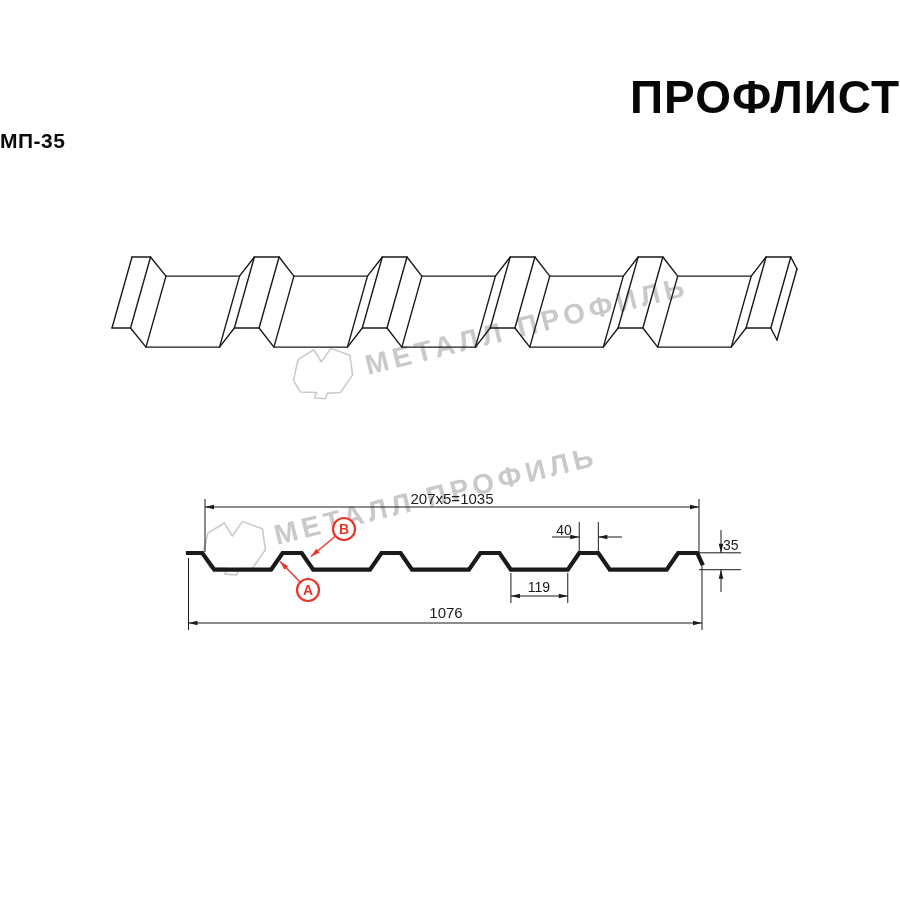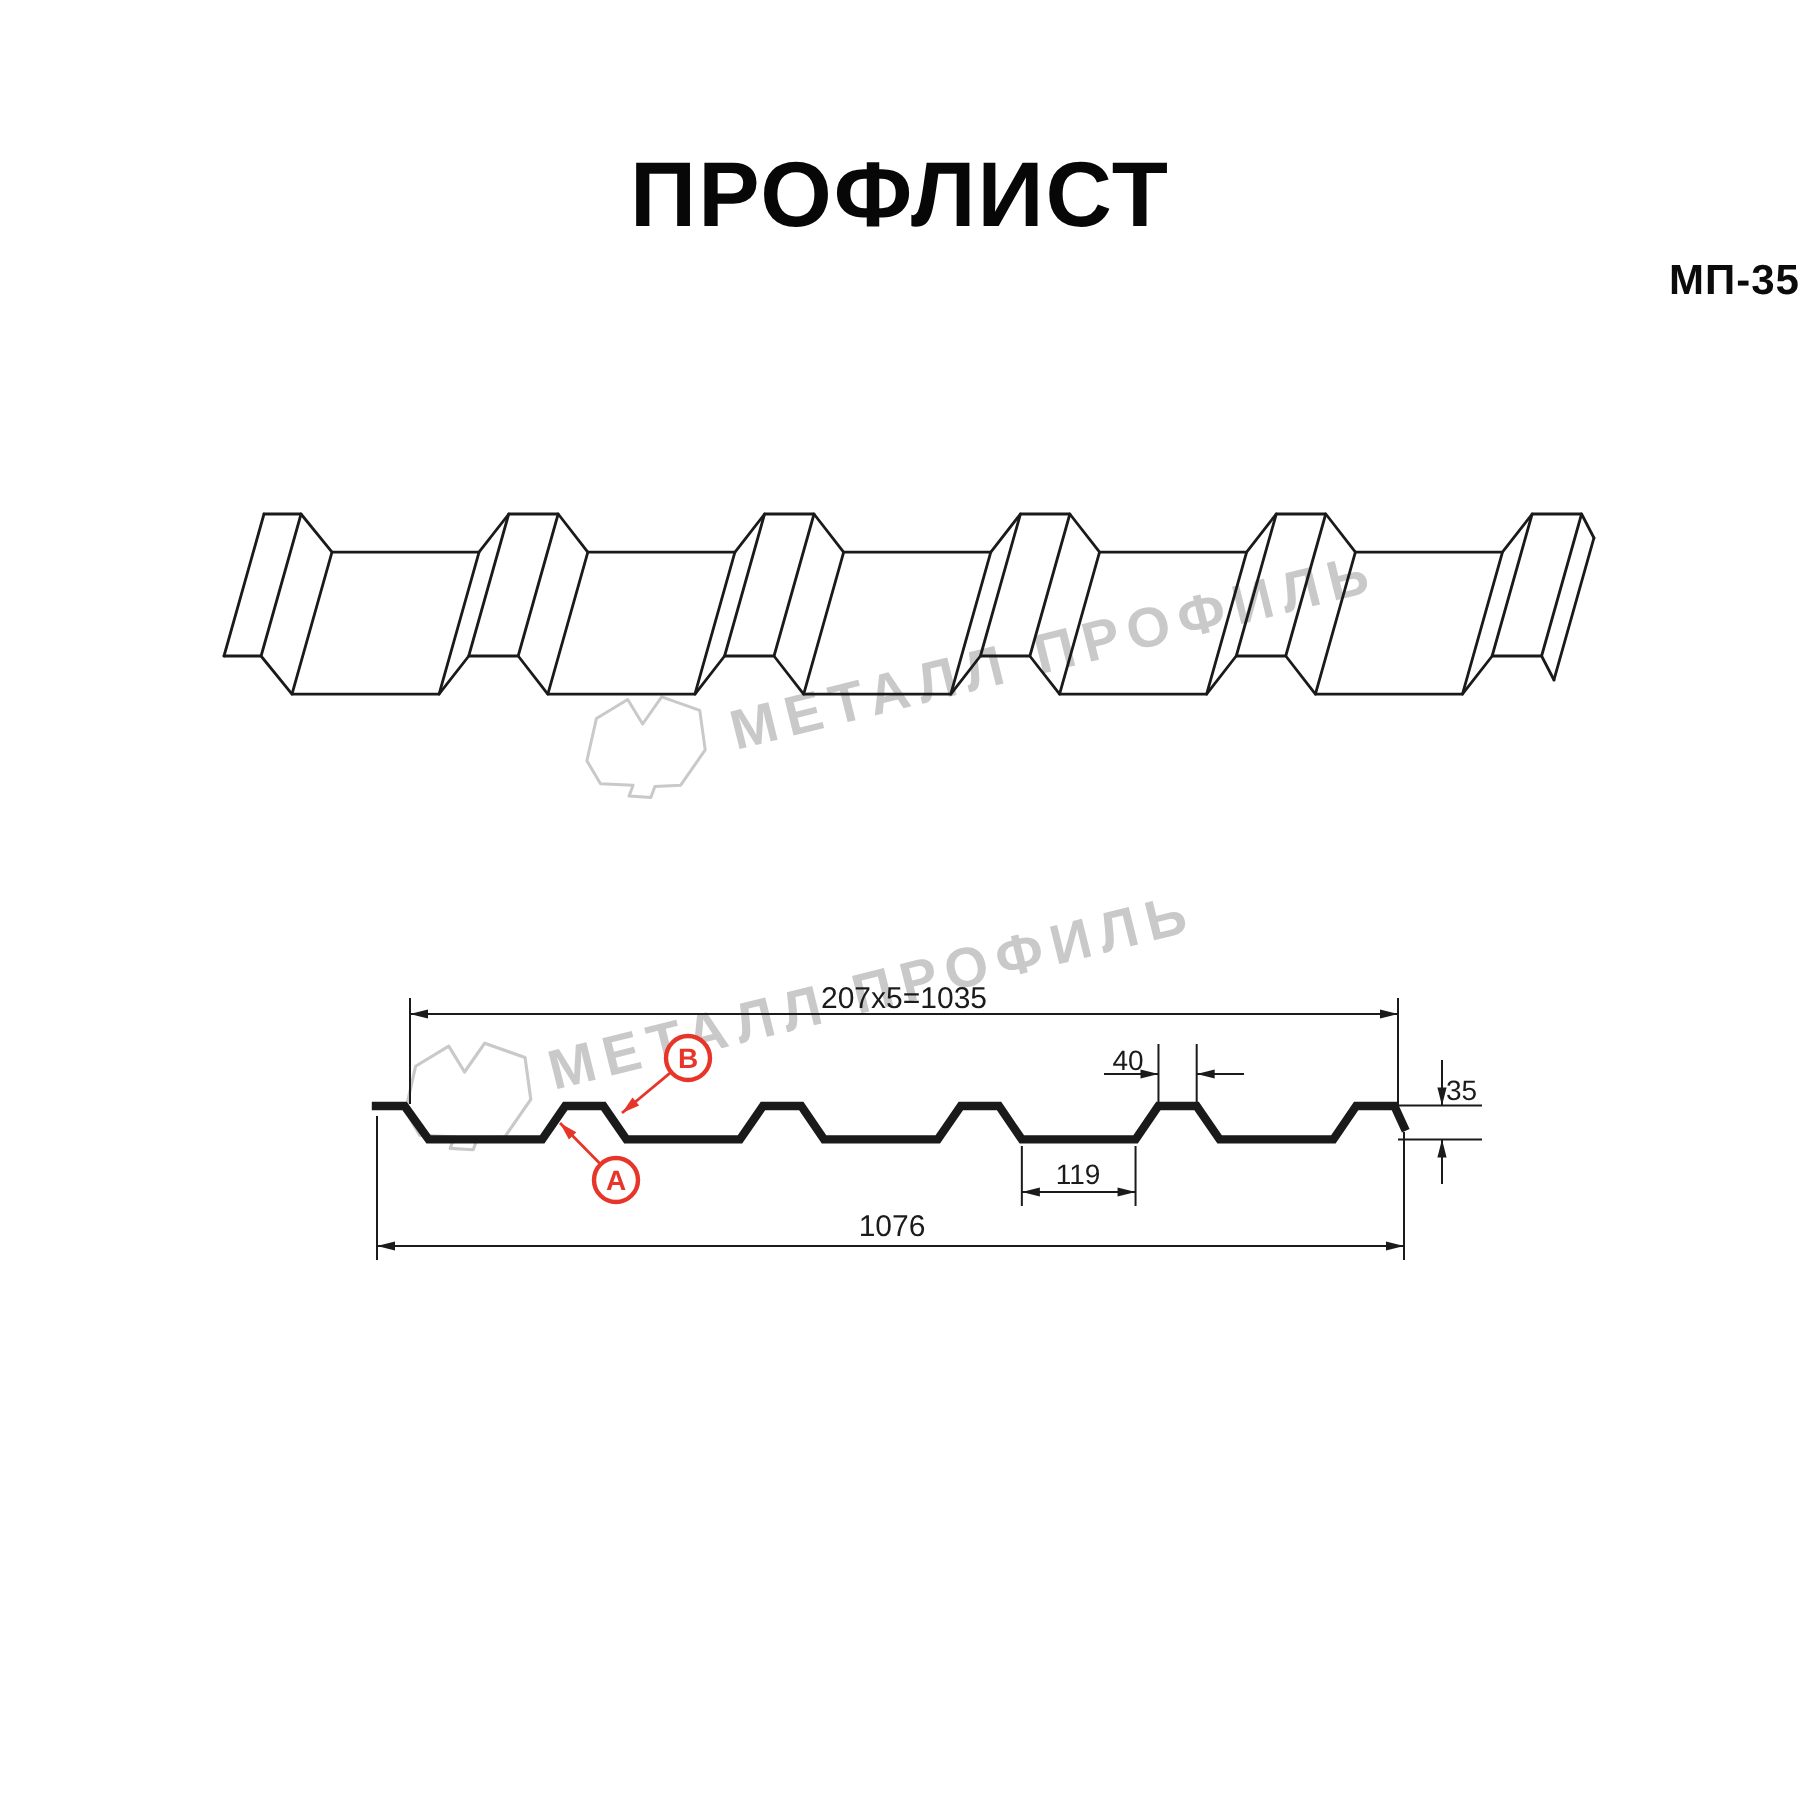--- a/index.html
+++ b/index.html
@@ -1,20 +1,20 @@
 <!DOCTYPE html>
 <html><head>
 <meta charset="utf-8">
 <style>
   html,body{margin:0;padding:0;background:#fff;}
   #stage{position:relative;width:900px;height:900px;background:#ffffff;overflow:hidden;
          font-family:"Liberation Sans",sans-serif;}
-  .title{position:absolute;left:0;top:74px;width:900px;text-align:center;
+  .title{position:absolute;left:0;top:74px;width:900px;text-align:right;
          font-size:46px;font-weight:700;letter-spacing:1px;color:#070707;line-height:1;}
-  .subtitle{position:absolute;left:0;top:130px;width:900px;text-align:right;
+  .subtitle{position:absolute;left:0;top:130px;width:900px;text-align:left;
          font-size:21px;font-weight:700;letter-spacing:0.5px;color:#0b0b0b;line-height:1;}
   .footer-note{position:absolute;left:0;top:800px;width:900px;text-align:center;
          font-size:21px;font-weight:700;letter-spacing:0.4px;color:#141414;line-height:1;}
   svg{position:absolute;left:0;top:0;}
   .wm-text{fill:#c9c9c9;font-size:28px;font-weight:700;letter-spacing:4.5px;}
   .wm-logo{fill:none;stroke:#c9c9c9;stroke-width:2.2;stroke-linejoin:round;}
   .draw-line{fill:none;stroke:#1a1a1a;stroke-width:1.4;stroke-linejoin:round;stroke-linecap:round;}
   .sec-profile{fill:none;stroke:#1a1a1a;stroke-width:4.2;stroke-linejoin:miter;stroke-linecap:square;}
   .dim{stroke:#1b1b1b;stroke-width:1;fill:none;}
   .dim-head{fill:#1b1b1b;stroke:none;}

